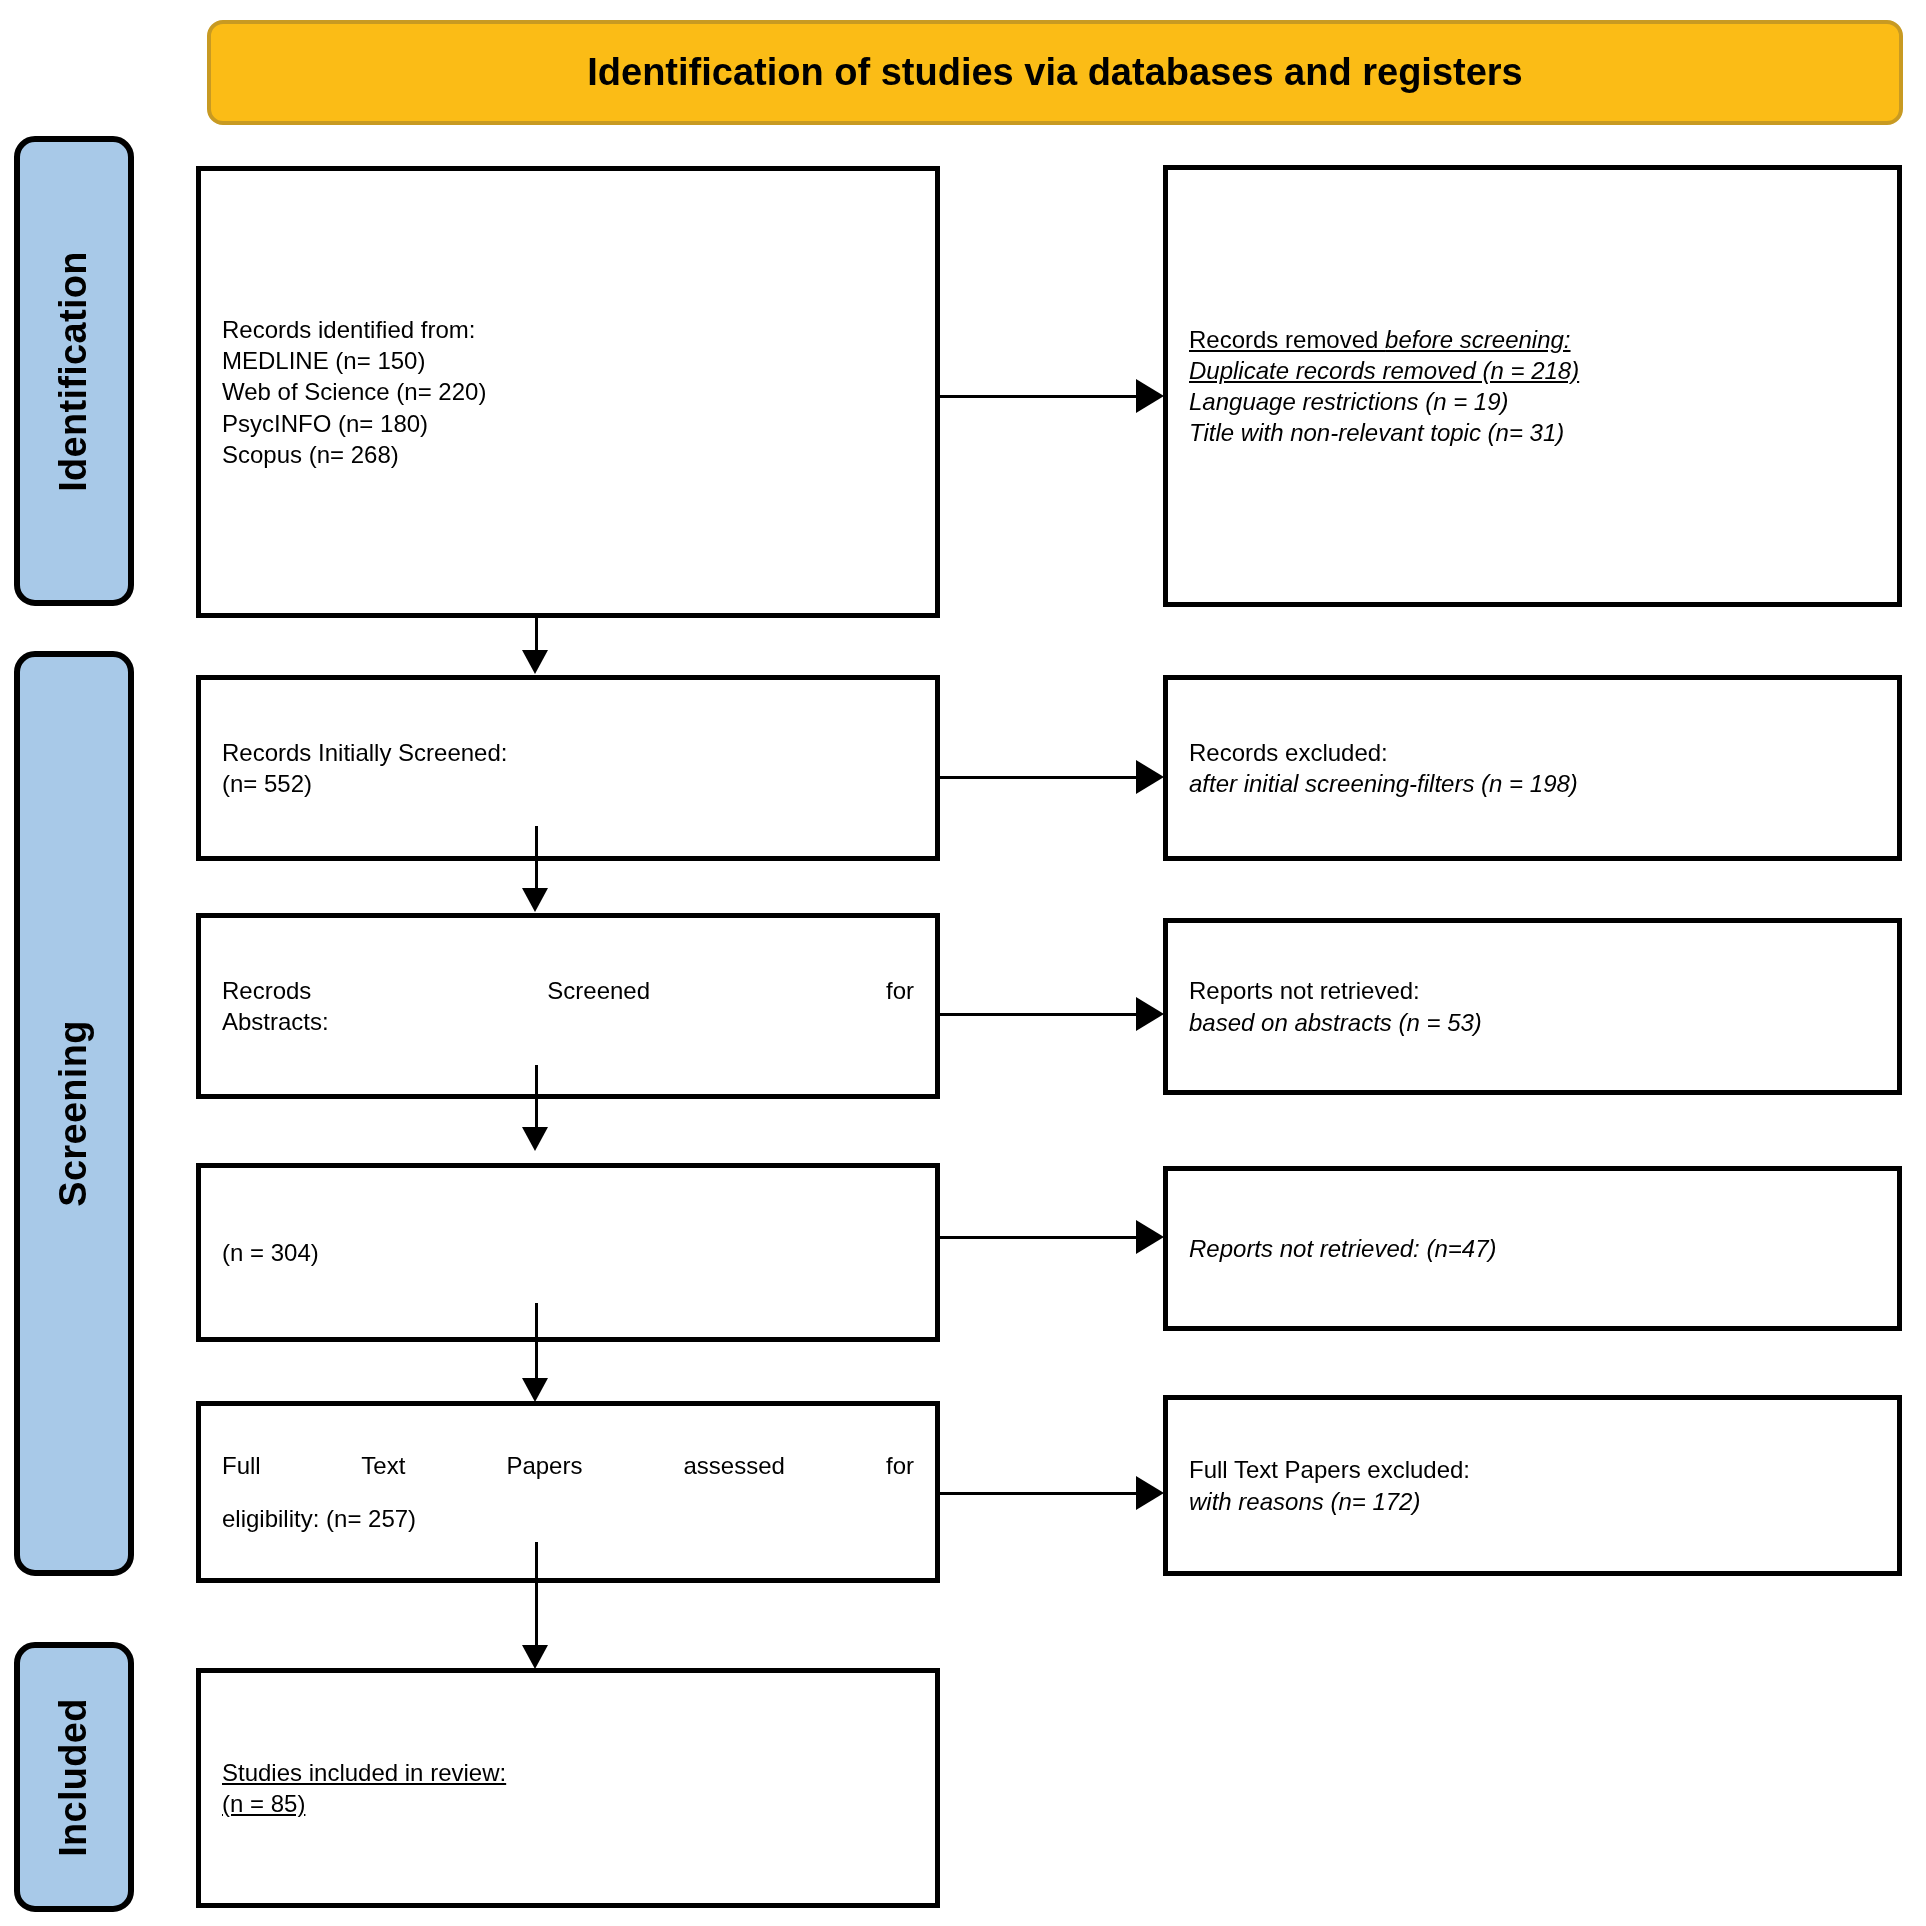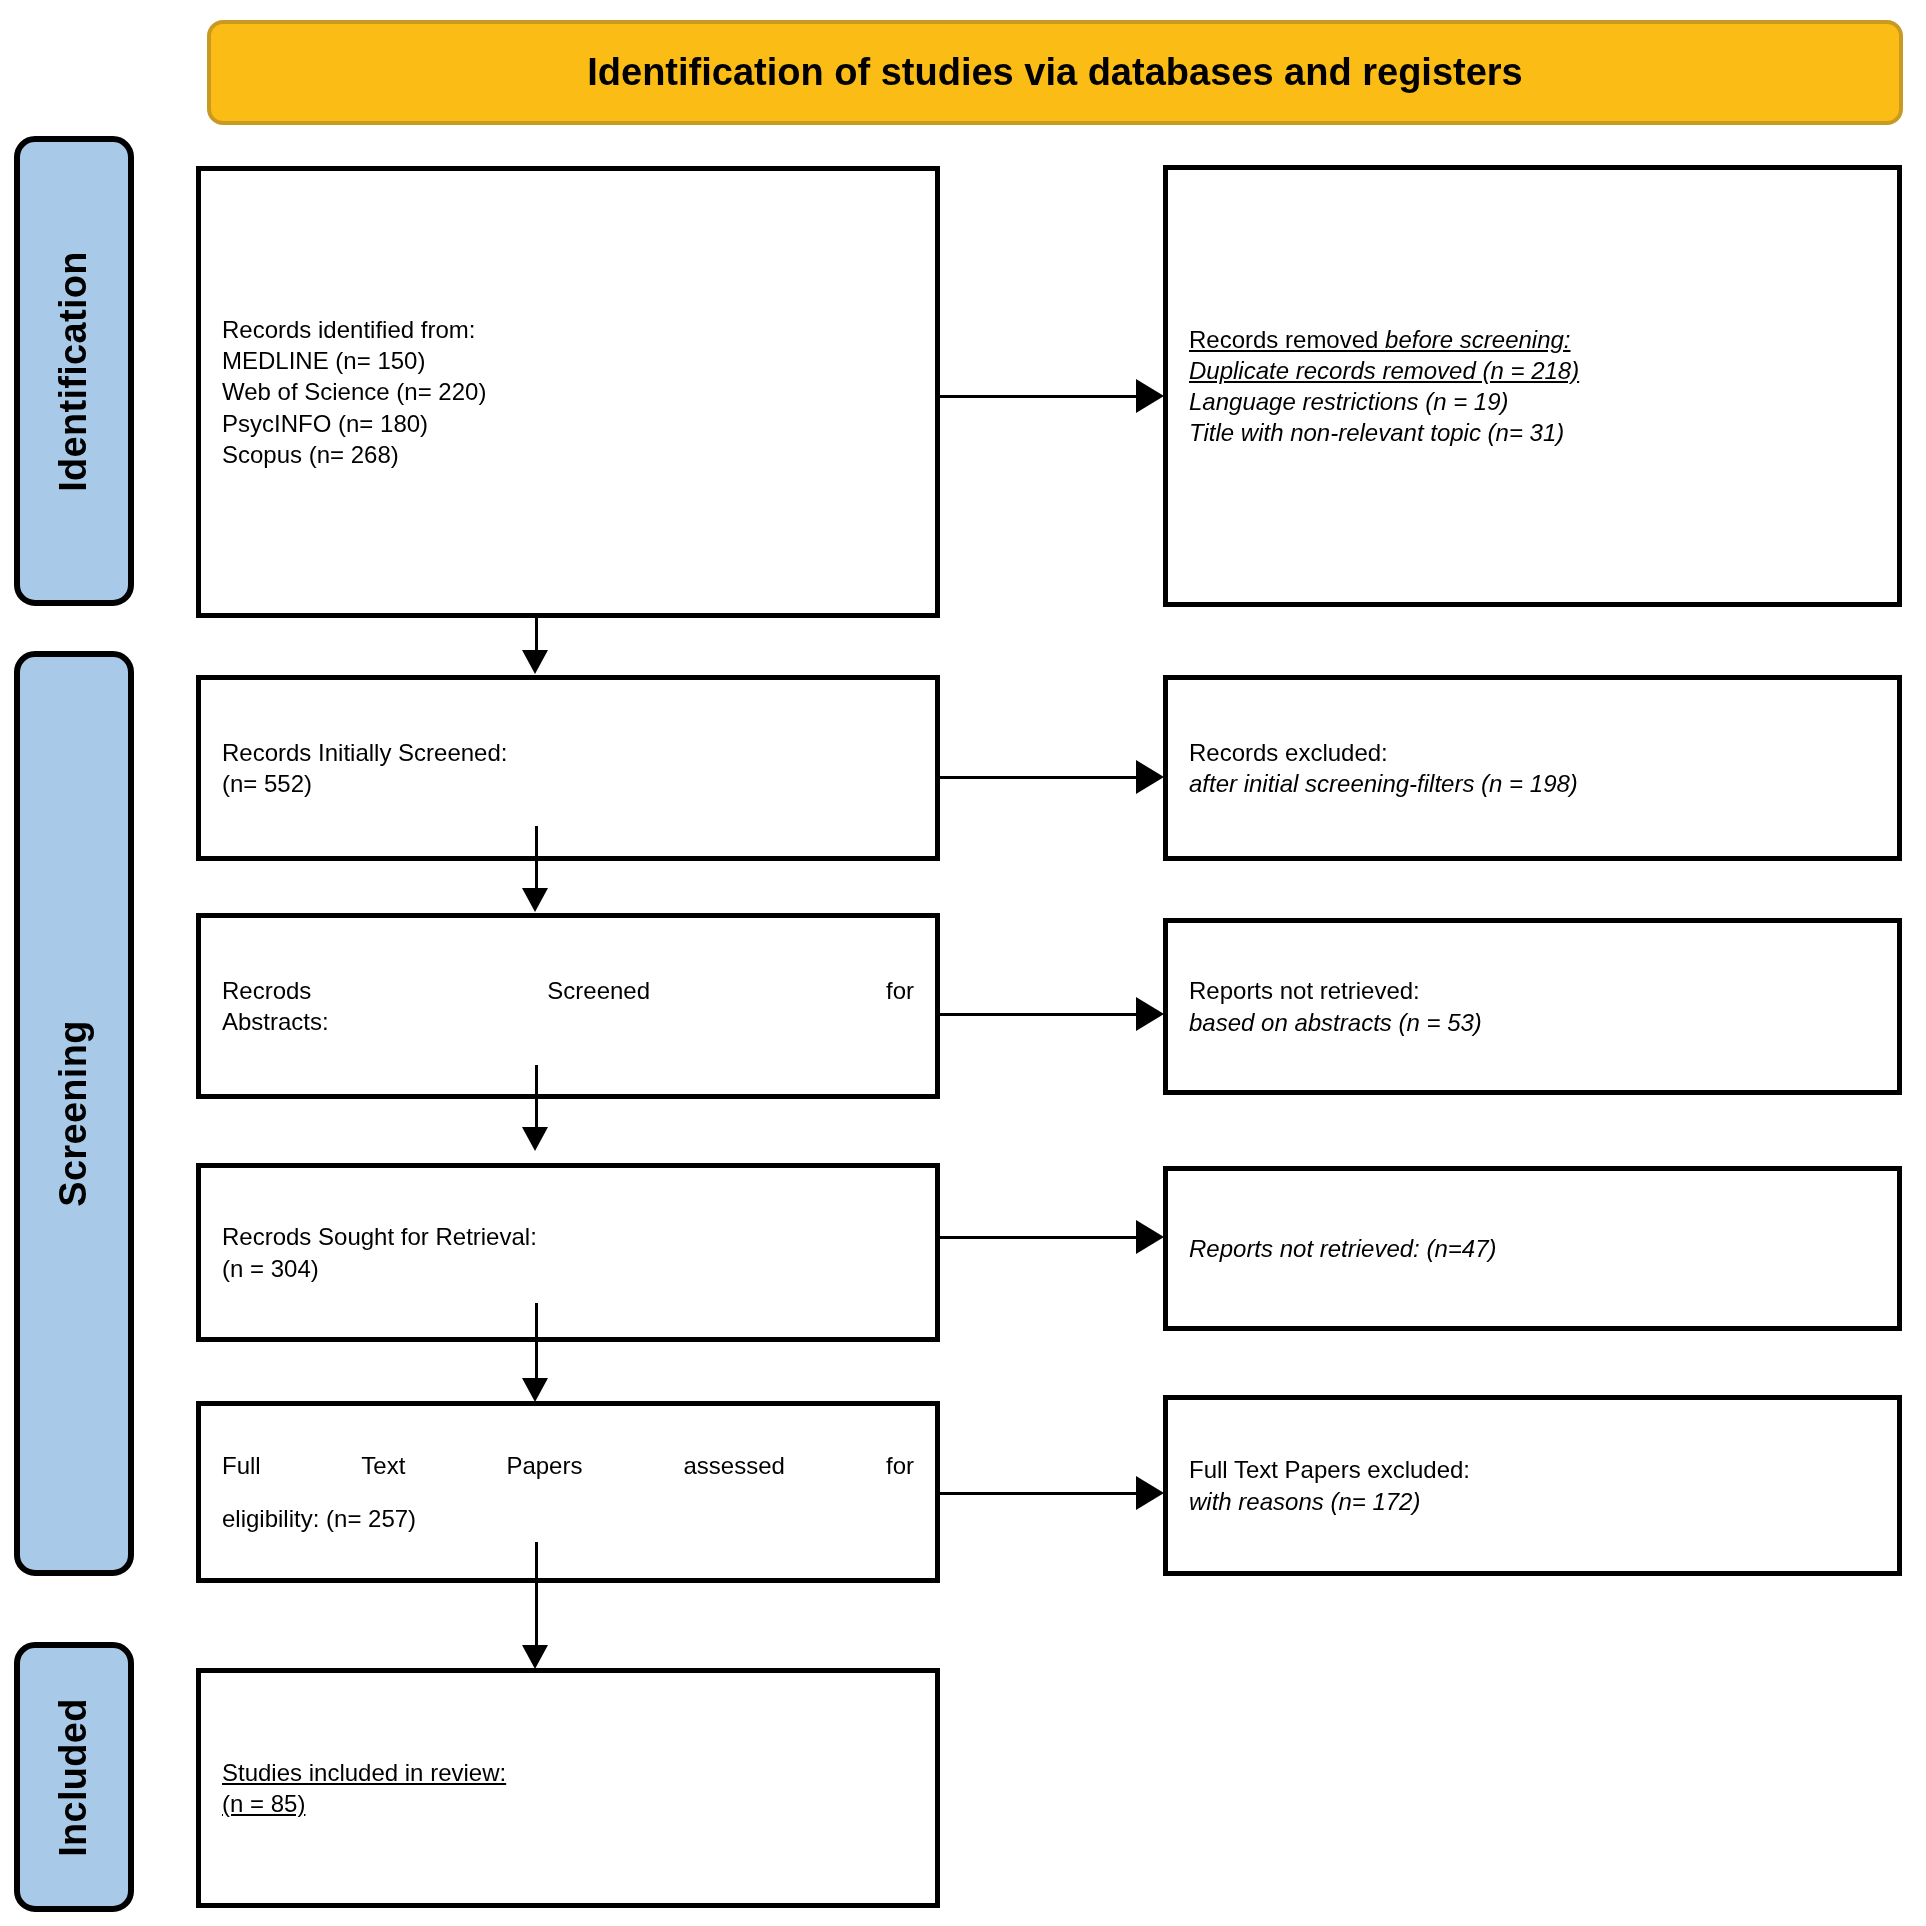--- a/index.html
+++ b/index.html
@@ -146,21 +146,20 @@
     <p class="it">based on abstracts (n = 53)</p>
   </div>
 
   <div class="hline" style="left:940px;top:1013px;width:199px;"></div>
   <div class="arrow-right" style="left:1136px;top:997px;"></div>
 
   <div class="vline" style="left:535px;top:1065px;height:67px;"></div>
   <div class="arrow-down" style="left:522px;top:1127px;"></div>
 
   <div class="box" style="left:196px;top:1163px;width:744px;height:179px;">
-    <p class="lead">Recrods Sought for Retrieval:</p>
     <p>(n = 304)</p>
   </div>
 
   <div class="box" style="left:1163px;top:1166px;width:739px;height:165px;">
     <p class="it">Reports not retrieved: (n=47)</p>
   </div>
 
   <div class="hline" style="left:940px;top:1236px;width:199px;"></div>
   <div class="arrow-right" style="left:1136px;top:1220px;"></div>
 

